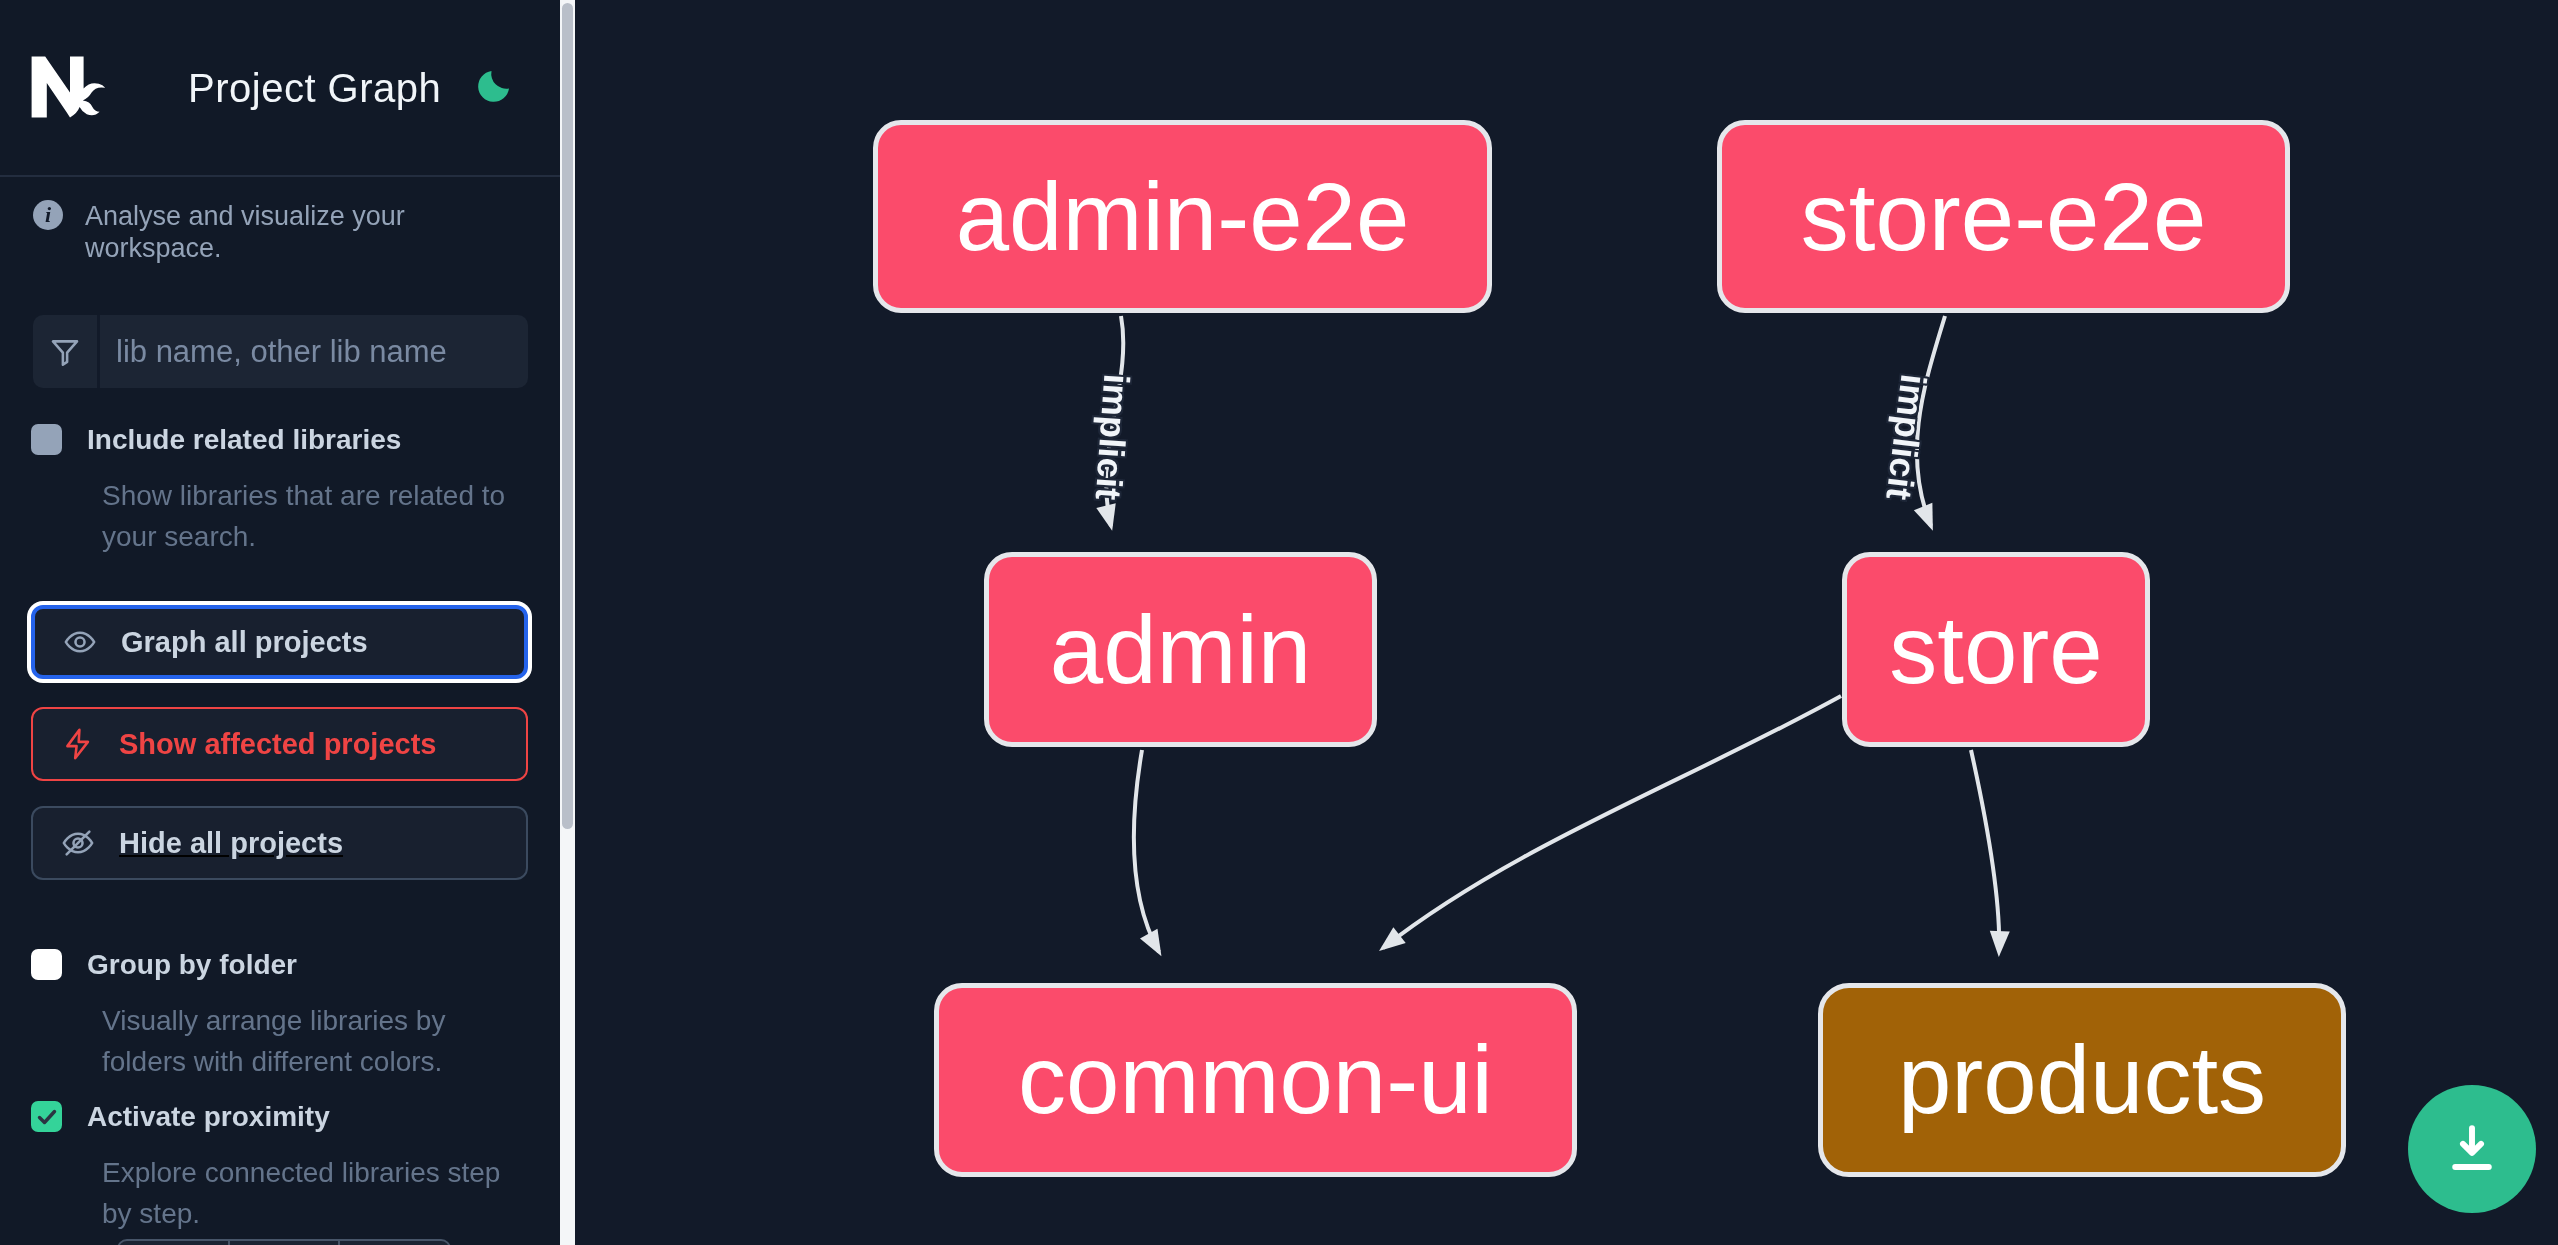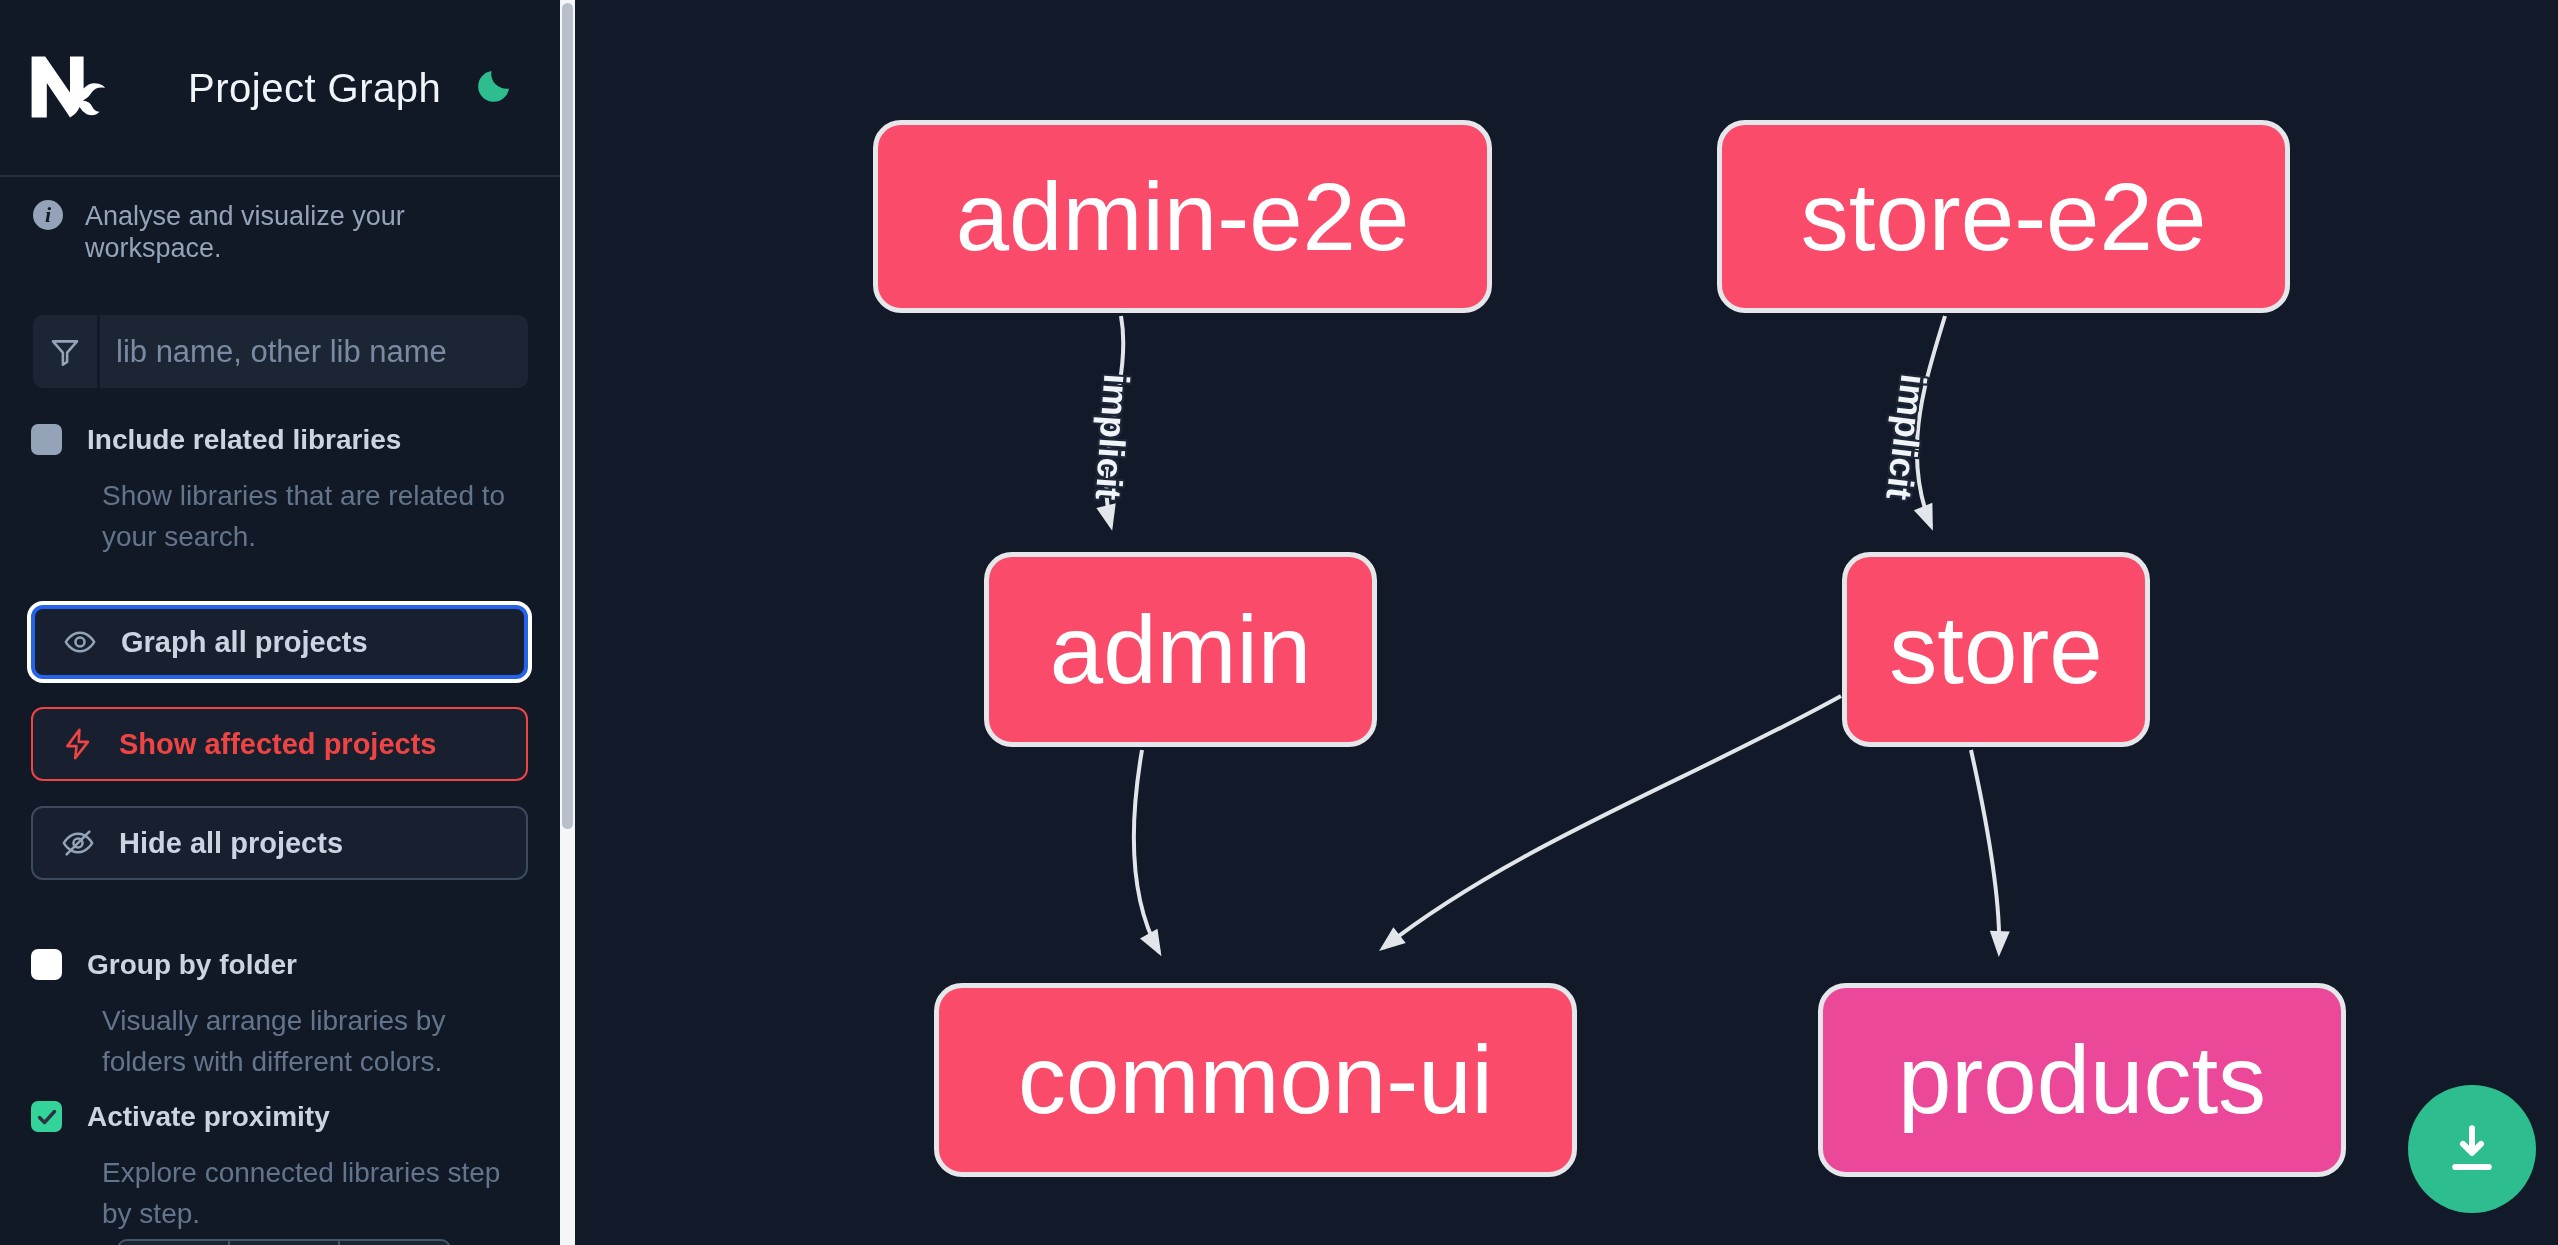--- a/index.html
+++ b/index.html
@@ -43,21 +43,21 @@
   .stepper span:last-child{border-right:none;}
   
   #sb-scroll{position:absolute;left:560px;top:0;width:15px;height:1245px;background:#f4f6f8;}
   #sb-thumb{position:absolute;left:2px;top:3px;width:11px;height:826px;border-radius:6px;background:#b9bfc9;}
   
   #canvas{position:absolute;left:575px;top:0;width:1983px;height:1245px;background:#121a29;}
   #edges{position:absolute;left:0;top:0;}
   .node{position:absolute;border:5px solid #e5e7eb;border-radius:28px;box-sizing:border-box;
     display:flex;align-items:center;justify-content:center;color:#ffffff;font-size:96px;cursor:pointer;}
   .node-pink{background:#fb4b6b;}
-  .node-gray{background:#ec4899;}
+  .node-gray{background:#a16207;border-radius:31px;}
   .edge-label{position:absolute;font-size:36px;font-weight:700;color:#f1f5f9;white-space:nowrap;
     text-shadow:2px 0 0 #1e2738,-2px 0 0 #1e2738,0 2px 0 #1e2738,0 -2px 0 #1e2738,2px 2px 0 #1e2738,-2px -2px 0 #1e2738,2px -2px 0 #1e2738,-2px 2px 0 #1e2738;}
   #fab{position:absolute;left:1833px;top:1085px;width:128px;height:128px;border-radius:50%;
     background:#2dbd8e;border:none;display:flex;align-items:center;justify-content:center;cursor:pointer;}
 </style>
 </head>
 <body>
 
 <aside id="sidebar">
 
@@ -103,21 +103,21 @@
     <span class="lbl">Graph all projects</span>
   </button>
 
   <button class="act-btn" id="btn-show-affected" style="top:707px;">
     <svg width="34" height="34" viewBox="0 0 24 24" fill="none" stroke="#ef4444" stroke-width="1.8" stroke-linecap="round" stroke-linejoin="round">
       <path d="M13 2 4.5 13.5 H11 L10 22 19 10.5 H12.5 Z"></path>
     </svg>
     <span class="lbl">Show affected projects</span>
   </button>
 
-  <button class="act-btn" id="btn-hide-all" style="top:806px;">
+  <button class="act-btn" id="btn-hide-all" style="top:806px;text-decoration:underline;">
     <svg width="34" height="34" viewBox="0 0 24 24" fill="none" stroke="#94a3b8" stroke-width="1.8" stroke-linecap="round" stroke-linejoin="round">
       <path d="M2 12s3.5-6.5 10-6.5S22 12 22 12s-3.5 6.5-10 6.5S2 12 2 12z"></path>
         <circle cx="12" cy="12" r="3.2"></circle>
         <line x1="4" y1="20" x2="20" y2="4"></line>
     </svg>
     <span class="lbl">Hide all projects</span>
   </button>
 
   <div class="opt" style="top:945px;width:500px;">
     <span class="cb cb-white"></span>

